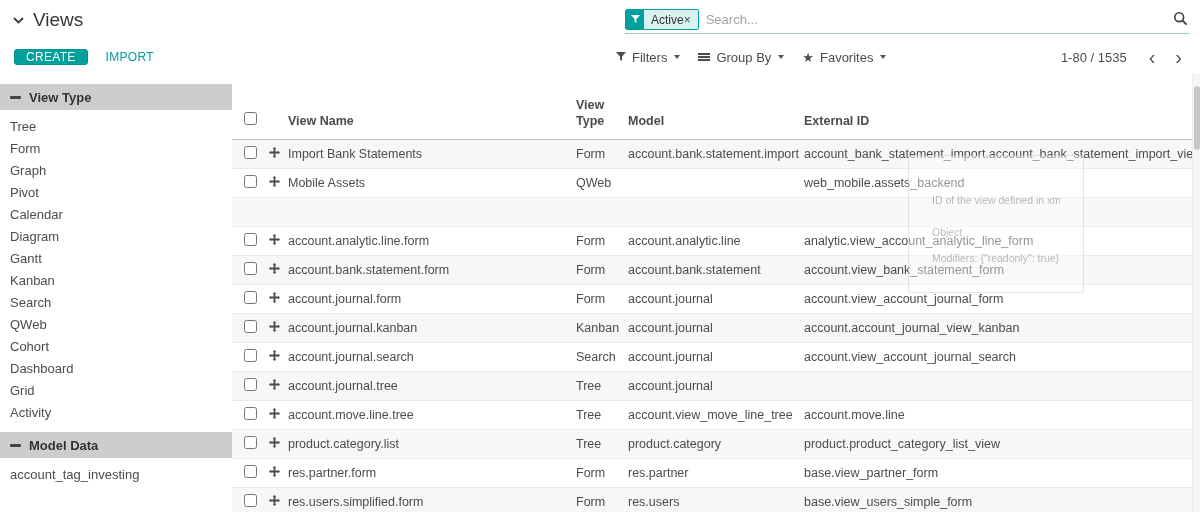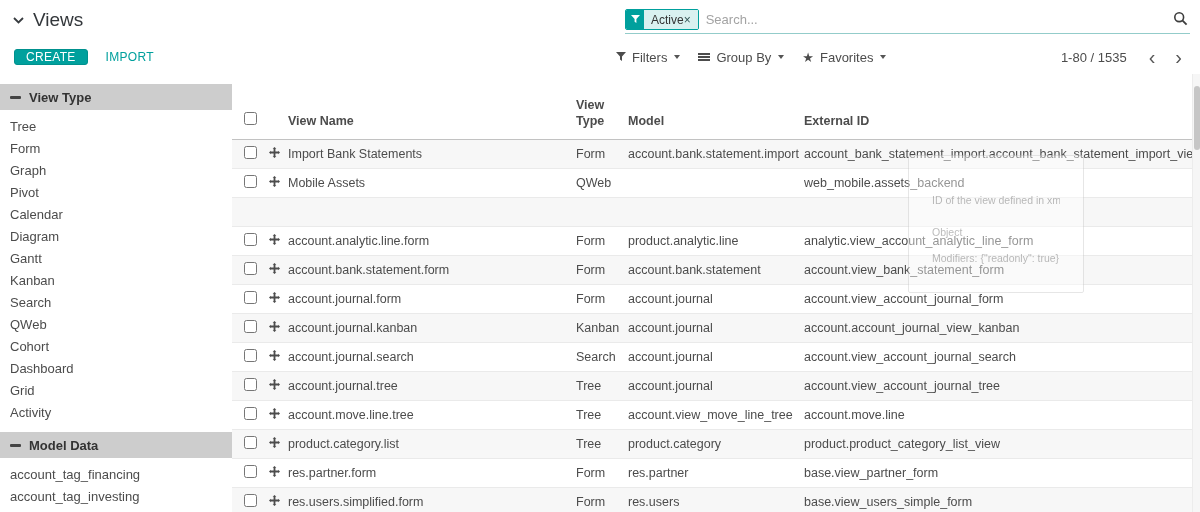--- a/index.html
+++ b/index.html
@@ -163,21 +163,20 @@
       <div class="sb-item">Search</div>
       <div class="sb-item">QWeb</div>
       <div class="sb-item">Cohort</div>
       <div class="sb-item">Dashboard</div>
       <div class="sb-item">Grid</div>
       <div class="sb-item">Activity</div>
       <div class="sb-head">
         <span class="sb-head-icon"></span>
         <span>Model Data</span>
       </div>
-      <div class="sb-item">account_tag_financing</div>
       <div class="sb-item">account_tag_investing</div>
     </aside>
 
   <main class="table-area">
     <div class="thead">
       <div class="th" style="cursor:default">
         <input type="checkbox" class="cb" style="">
       </div>
       <div class="th" style="cursor:default"></div>
       <div class="th">View Name</div>
@@ -221,21 +220,21 @@
         </div>
         <div class="tr">
           <div class="td"><input type="checkbox" class="cb" style=""></div>
           <div class="td"><span class="drag">
               <svg width="11" height="11" viewBox="0 0 12 12" fill="currentColor">
                 <path d="M6 0l2 2H7v3h3V4l2 2-2 2V7H7v3h1l-2 2-2-2h1V7H2v1L0 6l2-2v1h3V2H4z"></path>
               </svg>
             </span></div>
           <div class="td">account.analytic.line.form</div>
           <div class="td">Form</div>
-          <div class="td">product.analytic.line</div>
+          <div class="td">account.analytic.line</div>
           <div class="td">analytic.view_account_analytic_line_form</div>
         </div>
         <div class="tr">
           <div class="td"><input type="checkbox" class="cb" style=""></div>
           <div class="td"><span class="drag">
               <svg width="11" height="11" viewBox="0 0 12 12" fill="currentColor">
                 <path d="M6 0l2 2H7v3h3V4l2 2-2 2V7H7v3h1l-2 2-2-2h1V7H2v1L0 6l2-2v1h3V2H4z"></path>
               </svg>
             </span></div>
           <div class="td">account.bank.statement.form</div>
@@ -282,21 +281,20 @@
         <div class="tr">
           <div class="td"><input type="checkbox" class="cb" style=""></div>
           <div class="td"><span class="drag">
               <svg width="11" height="11" viewBox="0 0 12 12" fill="currentColor">
                 <path d="M6 0l2 2H7v3h3V4l2 2-2 2V7H7v3h1l-2 2-2-2h1V7H2v1L0 6l2-2v1h3V2H4z"></path>
               </svg>
             </span></div>
           <div class="td">account.journal.tree</div>
           <div class="td">Tree</div>
           <div class="td">account.journal</div>
-          <div class="td">account.view_account_journal_tree</div>
         </div>
         <div class="tr">
           <div class="td"><input type="checkbox" class="cb" style=""></div>
           <div class="td"><span class="drag">
               <svg width="11" height="11" viewBox="0 0 12 12" fill="currentColor">
                 <path d="M6 0l2 2H7v3h3V4l2 2-2 2V7H7v3h1l-2 2-2-2h1V7H2v1L0 6l2-2v1h3V2H4z"></path>
               </svg>
             </span></div>
           <div class="td">account.move.line.tree</div>
           <div class="td">Tree</div>

